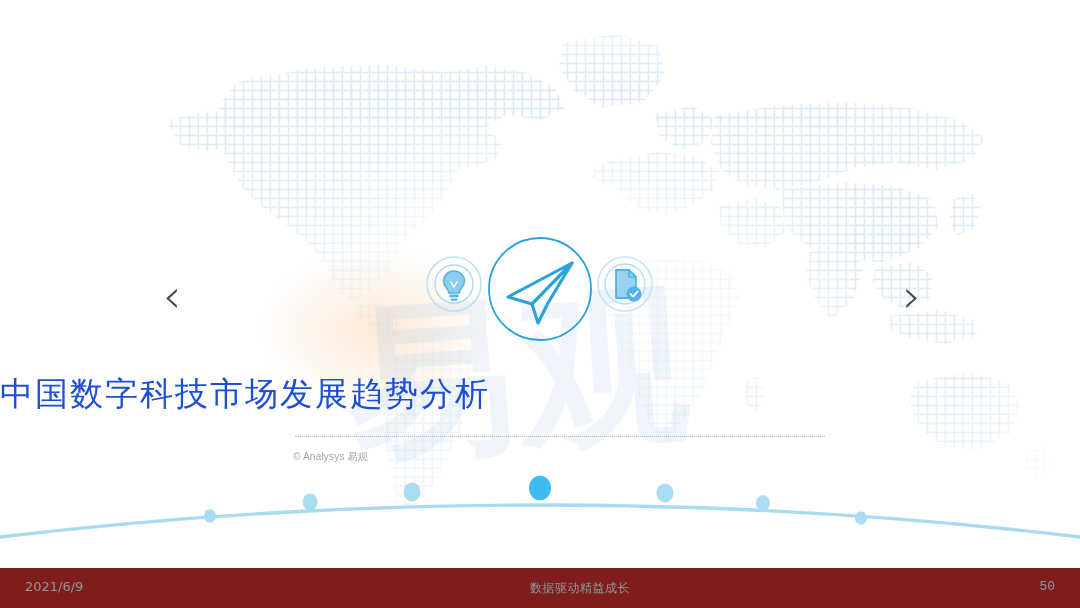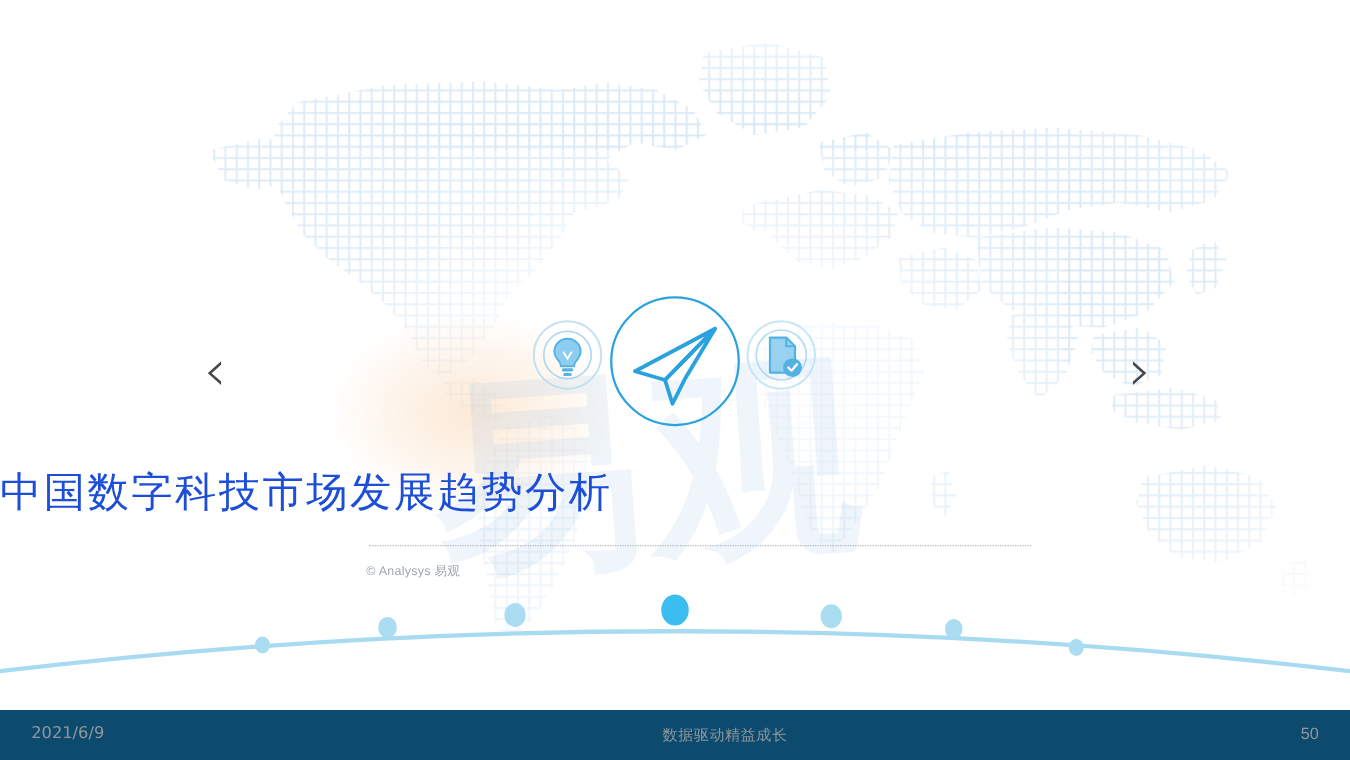--- a/index.html
+++ b/index.html
@@ -213,21 +213,21 @@
     height: 80px;
   }
 
   
   .footer {
     position: absolute;
     left: 0;
     top: 568px;
     width: 1080px;
     height: 40px;
-    background: #0c4a6e;
+    background: #7f1d1d;
   }
   .footer-date {
     position: absolute;
     left: 25px;
     top: 11px;
     font-size: 13px;
     color: #8f969c;
     font-family: "DejaVu Sans", sans-serif;
   }
   .footer-center {
@@ -241,21 +241,21 @@
     letter-spacing: 0.5px;
     font-family: "DejaVu Sans", sans-serif;
     padding-left: 40px;
   }
   .footer-page {
     position: absolute;
     right: 25px;
     top: 11px;
     font-size: 13px;
     color: #8f969c;
-    font-family: Liberation Sans, sans-serif;
+    font-family: Liberation Mono, monospace;
   }
 </style>
 </head>
 <body>
 
 <div id="slide">
 
   <div class="map-layer">
     <svg class="map-svg" viewBox="0 0 1010 545" preserveAspectRatio="none">
       <defs>

